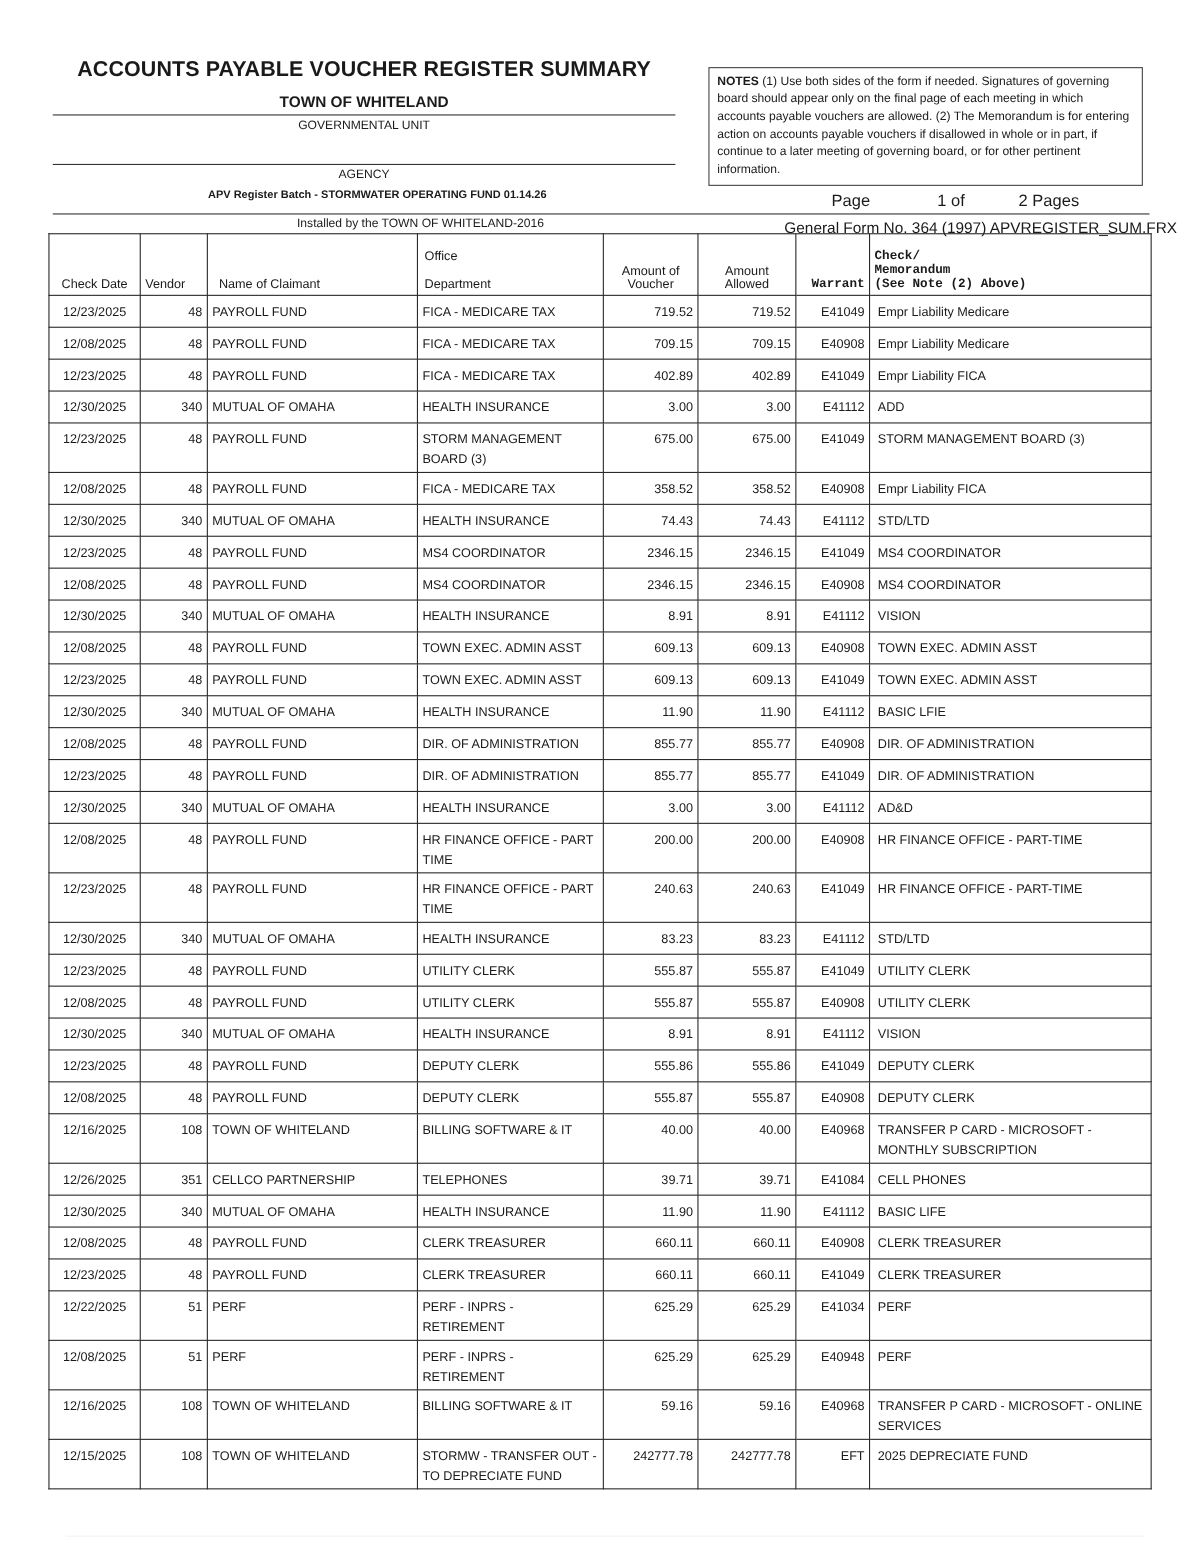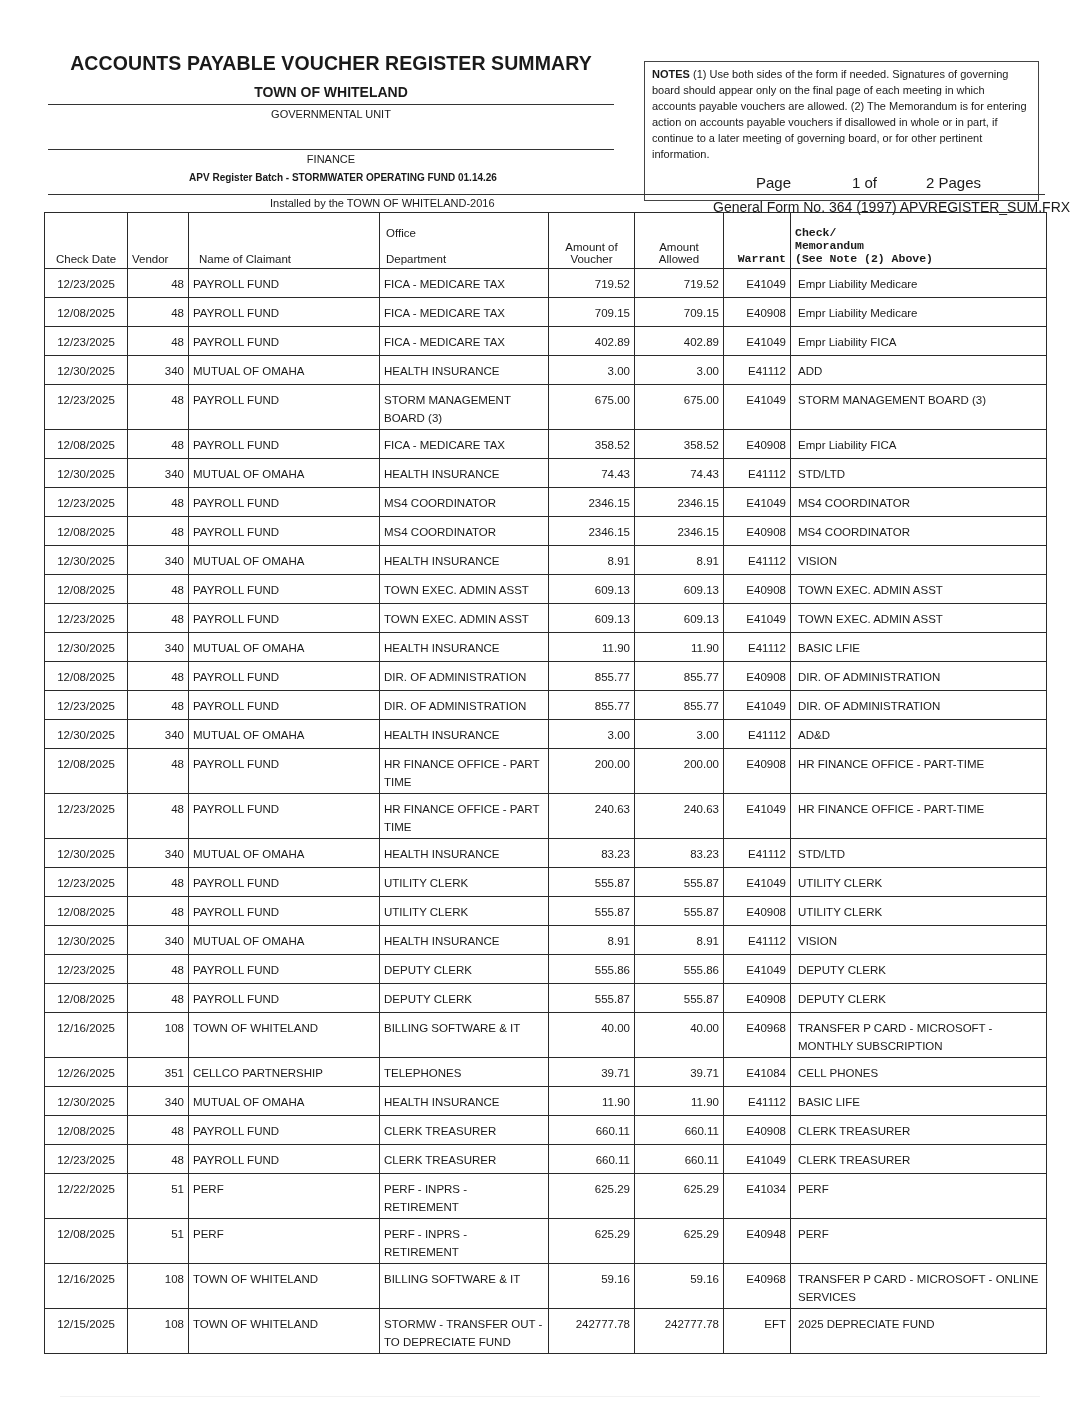--- a/index.html
+++ b/index.html
@@ -8,21 +8,21 @@
     font-family: "Liberation Sans", sans-serif; color: #1a1a1a;
   }
   .hdr-left { position: absolute; left: 48px; top: 48px; width: 566px; }
   .title { text-align: center; font-weight: bold; font-size: 19.5px; letter-spacing: 0.1px; margin-top: 4px; }
   .unit-name { text-align: center; font-weight: bold; font-size: 14px; margin-top: 9px; }
   .rule { border-top: 1.5px solid #333; margin: 4px 0 0 0; }
   .rule-caption { text-align: center; font-size: 11px; margin-top: 3px; }
   .agency-gap { height: 25px; }
   .batch { position: absolute; left: 48px; top: 172px; width: 590px; text-align: center; font-weight: bold; font-size: 10px; }
   .notes {
-    position: absolute; left: 644px; top: 61px; width: 395px; height: 140px;
+    position: absolute; left: 644px; top: 61px; width: 395px; height: 108px;
     border: 1.5px solid #444; box-sizing: border-box; padding: 4px 7px;
     font-size: 11px; line-height: 16px;
   }
   .notes b { font-weight: bold; }
   .pageline { position: absolute; left: 640px; top: 174px; width: 405px; font-size: 15px; }
   .pageline span { position: absolute; top: 0; }
   .install-rule { position: absolute; left: 48px; top: 194px; width: 997px; border-top: 1.5px solid #333; }
   .install { position: absolute; left: 270px; top: 197px; font-size: 11px; }
   .formno { position: absolute; left: 713px; top: 199px; font-size: 14px; }
   table.reg {
@@ -55,21 +55,21 @@
 </head>
 <body>
 
 <div class="hdr-left">
   <div class="title">ACCOUNTS PAYABLE VOUCHER REGISTER SUMMARY</div>
   <div class="unit-name">TOWN OF WHITELAND</div>
   <div class="rule"></div>
   <div class="rule-caption">GOVERNMENTAL UNIT</div>
   <div class="agency-gap"></div>
   <div class="rule"></div>
-  <div class="rule-caption">FINANCE</div>
+  <div class="rule-caption">AGENCY</div>
 </div>
 
 <div class="batch">APV Register Batch - STORMWATER OPERATING FUND 01.14.26</div>
 
 <div class="notes">
   <b>NOTES</b>
   <span>(1) Use both sides of the form if needed. Signatures of governing board should appear only on the final page of each meeting in which accounts payable vouchers are allowed. (2) The Memorandum is for entering action on accounts payable vouchers if disallowed in whole or in part, if continue to a later meeting of governing board, or for other pertinent information.</span>
 </div>
 
 <div class="pageline">

